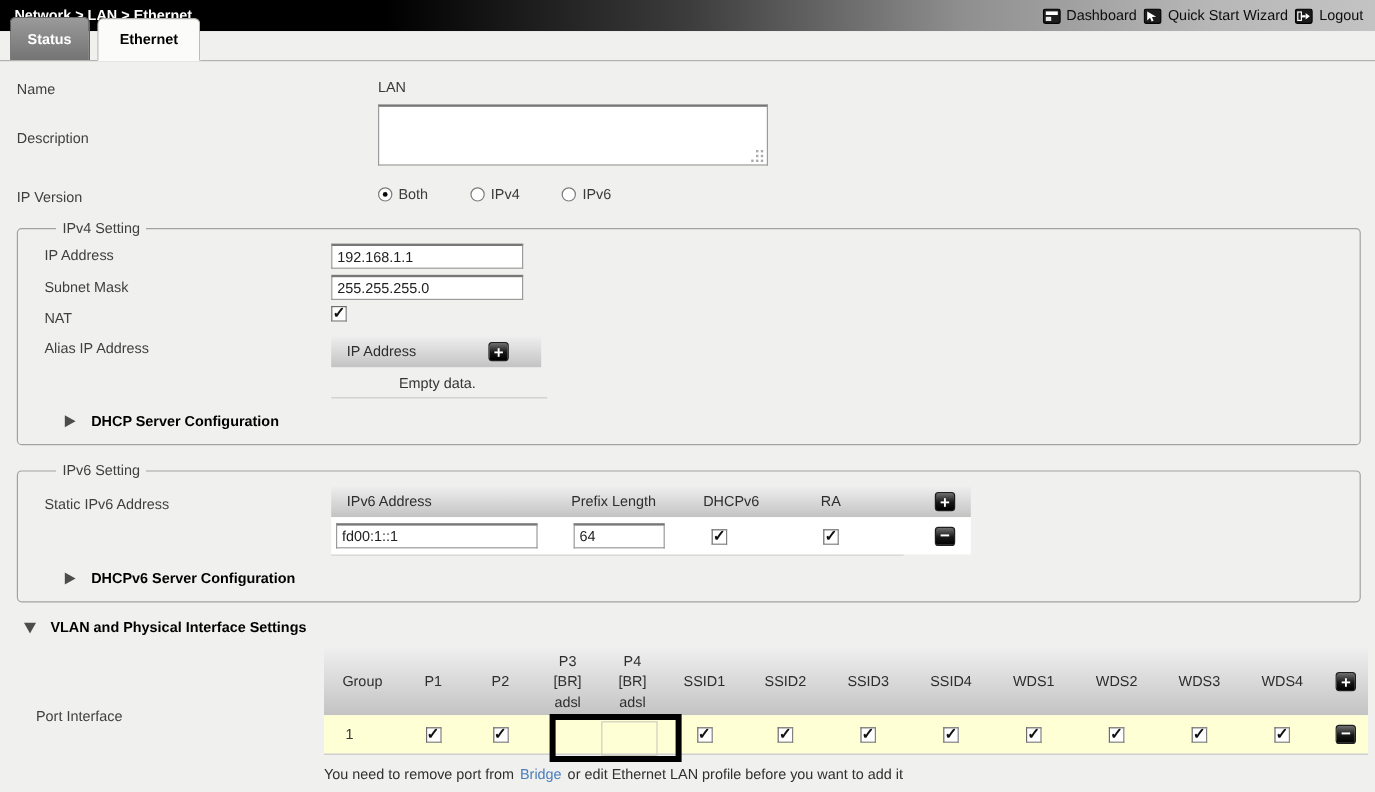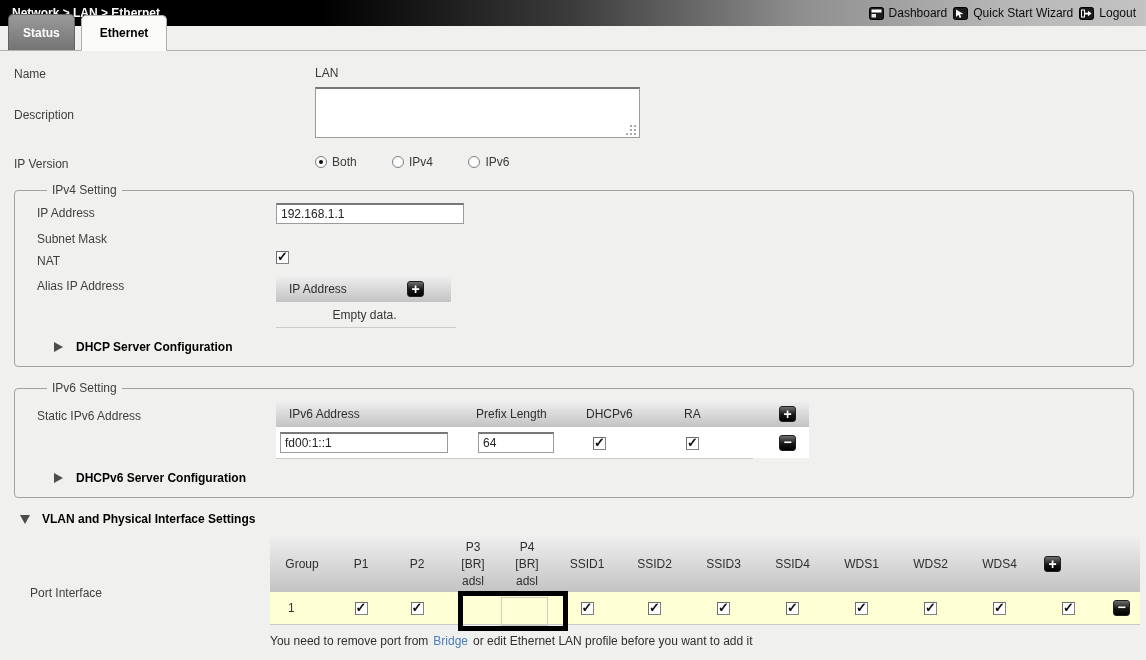--- a/index.html
+++ b/index.html
@@ -34,21 +34,21 @@
   .radio-opt { display:inline-flex; align-items:center; margin-right:32px; }
   .radio { display:inline-block; width:12px; height:12px; border-radius:50%; background:#fff; border:1px solid #7d7d7d; position:relative; margin-right:5px; }
   .radio.sel::after { content:''; position:absolute; left:3px; top:3px; width:4px; height:4px; border-radius:50%; background:#0a0a0a; }
 
   fieldset { border:1px solid #a2a2a0; border-radius:4px; margin:2px 6px 14px 0; padding:6px 0 10px 22px; }
   fieldset legend { margin-left:10px; padding:0 5px; color:#3f3f3f; }
   .fs-row { display:flex; align-items:flex-start; margin-bottom:5px; }
   .fs-row .lbl { width:239px; color:#3f3f3f; padding-top:3px; }
 
   input.txt { background:#fff; border:1px solid #9b9b9b; border-top:2px solid #777; height:21px; padding:1px 4px; font-family:"Liberation Sans",sans-serif; font-size:12px; color:#222; }
-  .txt.ip { width:188px; }
+  .txt.ip { width:160px; }
 
   .cb { display:inline-block; width:13px; height:13px; background:#fff; border:1px solid #828282; border-top-color:#6d6d6d; border-left-color:#6d6d6d; position:relative; vertical-align:middle; }
   .cb.checked::after { content:'✓'; position:absolute; left:0px; top:-3px; font-size:13px; font-weight:bold; color:#101010; }
 
   .thead { background:linear-gradient(#efefef,#c3c3c3); color:#2e2e2e; }
   .mbtn { width:17px; height:16px; border-radius:3px; background:linear-gradient(#6f6f6f,#161616 55%,#000); border:1px solid #1e1e1e; color:#fff; display:inline-flex; align-items:center; justify-content:center; font-weight:bold; font-size:14px; line-height:1; cursor:pointer; }
   .mbtn.add::before { content:'+'; margin-top:-1px; }
   .mbtn.rem::before { content:'−'; margin-top:-2px; }
 
   
@@ -180,20 +180,21 @@
   <fieldset class="fs">
     <legend>IPv4 Setting</legend>
 
     <div class="fs-row">
       <div class="lbl">IP Address</div>
       <input class="txt ip" value="192.168.1.1" style="">
     </div>
 
     <div class="fs-row">
       <div class="lbl">Subnet Mask</div>
+      <input class="txt ip" value="255.255.255.0" style="">
     </div>
 
     <div class="fs-row" style="margin-bottom:8px;">
       <div class="lbl">NAT</div>
       <span class="cb checked"></span>
     </div>
 
     <div class="fs-row" style="margin-bottom:0;">
       <div class="lbl">Alias IP Address</div>
       <div>
@@ -283,20 +284,23 @@
             <div class="pt-hcell" style="width: 69px;">
               <div>SSID4</div>
             </div>
             <div class="pt-hcell" style="width: 69px;">
               <div>WDS1</div>
             </div>
             <div class="pt-hcell" style="width: 69px;">
               <div>WDS2</div>
             </div>
             <div class="pt-hcell" style="width: 69px;">
+              <div>WDS3</div>
+            </div>
+            <div class="pt-hcell" style="width: 69px;">
               <div>WDS4</div>
             </div>
             <div class="pt-hact">
               <span class="mbtn add"></span>
             </div>
           </div>
         <div class="pt-row" id="pt-row">
             <div class="pt-cell pt-group" style="width: 64px;">1</div>
             <div class="pt-cell" style="width: 54px;">
               <span class="cb checked"></span>

